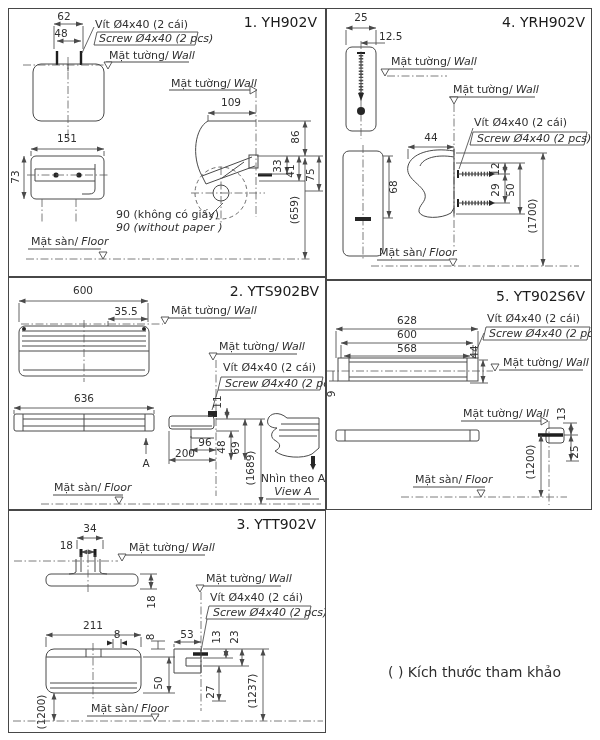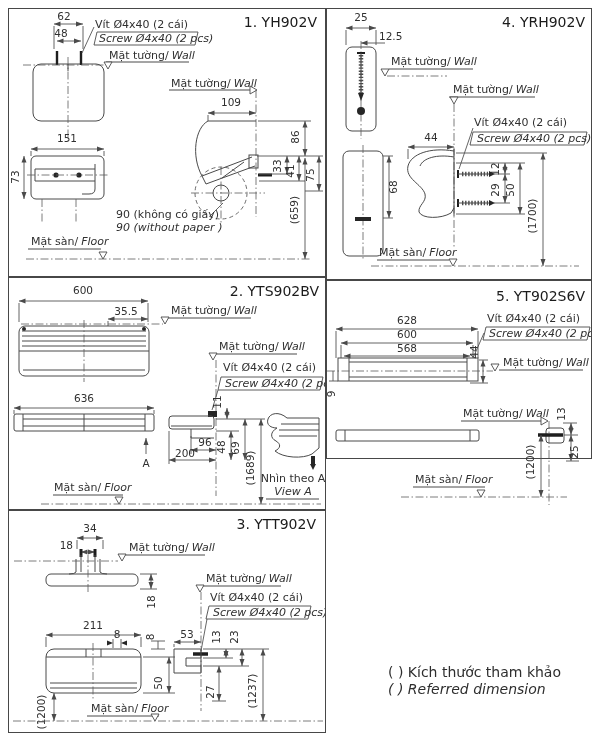--- a/index.html
+++ b/index.html
@@ -346,21 +346,21 @@
     </g>
     <g>
       <text class="lbl" x="45" y="213"><tspan>Mặt sàn/</tspan><tspan class="it" dx="3">Floor</tspan></text>
       <line class="ln" x1="44" y1="217" x2="114" y2="217" stroke-width="0.9"></line>
       <polygon class="tri" points="110,226 106,219 114,219"></polygon>
       <line class="cl" x1="32" y1="226" x2="312" y2="226"></line>
     </g>
   </svg>
   </div>
 
-  <div class="panel" style="left:326px;top:280px;width:266px;height:179px;">
+  <div class="panel" style="left:326px;top:280px;width:266px;height:230px;">
   <svg width="264" height="228" viewBox="0 0 264 228">
     <defs>
       <marker id="a5e" markerWidth="8" markerHeight="7" refX="7" refY="3.5" orient="auto" markerUnits="userSpaceOnUse">
             <path d="M0,1 L7,3.5 L0,6 Z" fill="#4a4a4a"></path>
           </marker>
       <marker id="a5s" markerWidth="8" markerHeight="7" refX="0.5" refY="3.5" orient="auto" markerUnits="userSpaceOnUse">
             <path d="M7,1 L0.5,3.5 L7,6 Z" fill="#4a4a4a"></path>
           </marker>
     </defs>
     <text class="ttl" x="258" y="20" text-anchor="end">5. YT902S6V</text>
@@ -547,16 +547,15 @@
       <text class="lbl" x="82" y="201"><tspan>Mặt sàn/</tspan><tspan class="it" dx="3">Floor</tspan></text>
       <line class="ln" x1="78" y1="205" x2="150" y2="205" stroke-width="0.9"></line>
       <polygon class="tri" points="146,210 142,203 150,203"></polygon>
       <line class="cl" x1="4" y1="210" x2="314" y2="210"></line>
     </g>
   </svg>
   </div>
 
   <div id="legend">
     <div>( ) Kích thước tham khảo</div>
-    <div class="it" style="font-style:italic">( ) Referred dimension</div>
   </div>
 
 </div>
 
 </body></html>

